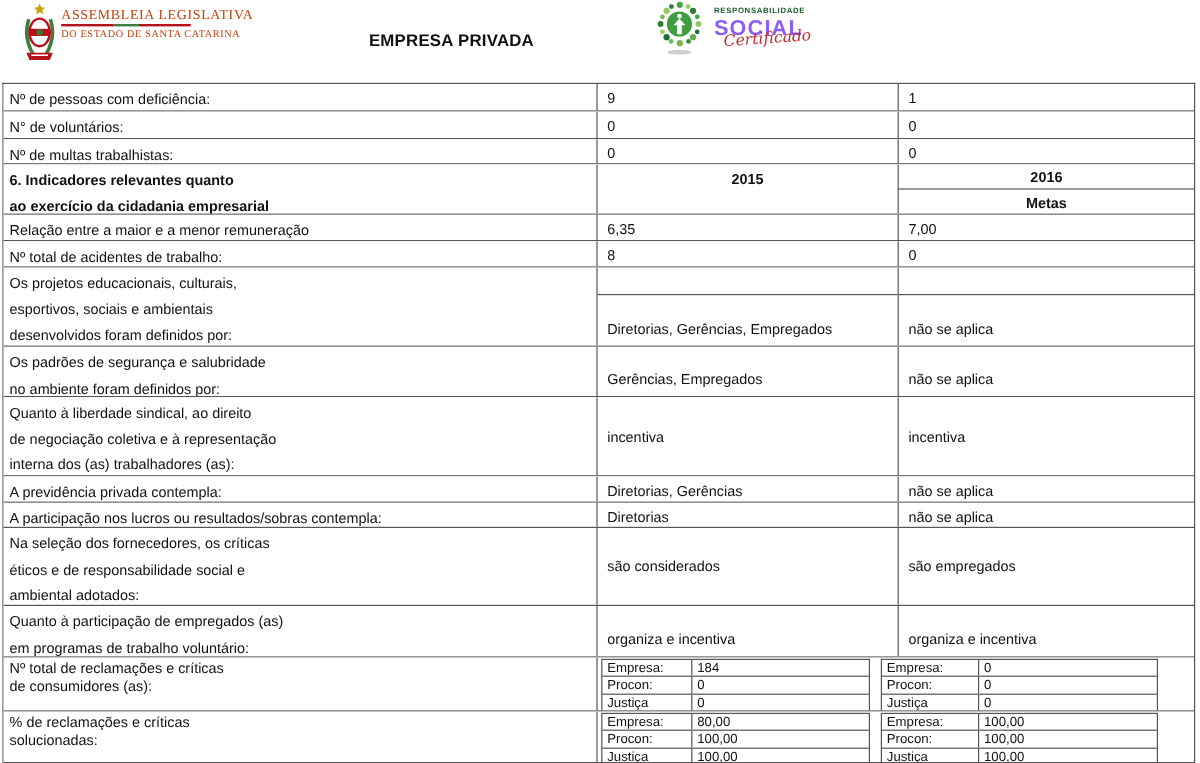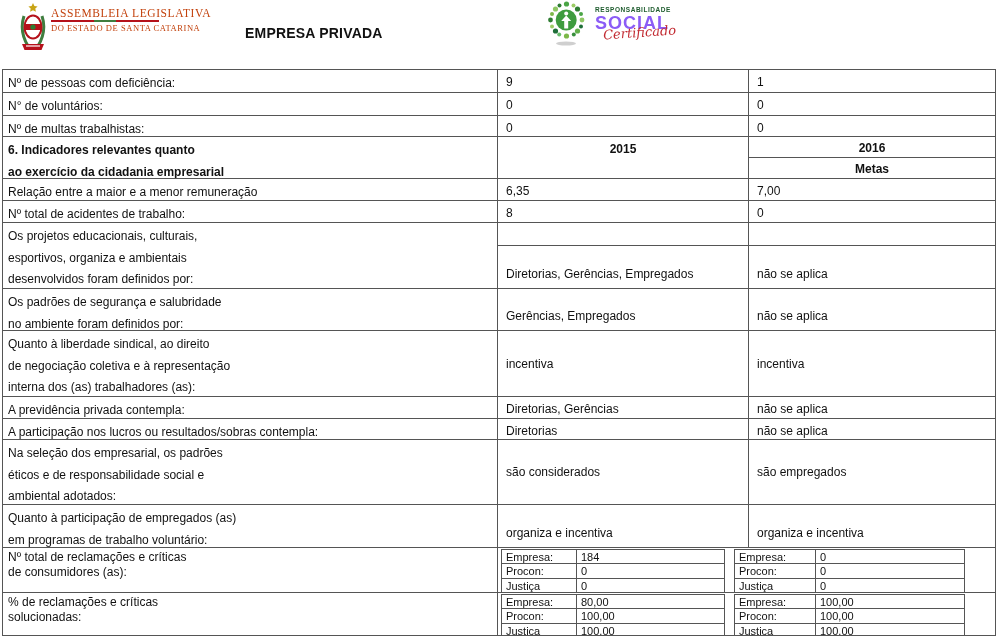--- a/index.html
+++ b/index.html
@@ -13,21 +13,21 @@
 
   
   .alesc{ position:absolute; left:18px; top:2px; display:flex; }
   .alesc-emblem{ width:30px; height:50px; }
   .alesc-text{ margin-left:3px; padding-top:5px; font-family:"Liberation Serif", serif; color:#c2410c; }
   .alesc-l1{ font-size:11.5px; letter-spacing:0.6px; white-space:nowrap; }
   .alesc-rule{ height:2px; margin-top:1px; width:108px;
     background:linear-gradient(90deg,#b5121b 0 40%,#3f7d3f 40% 60%,#b5121b 60% 100%); }
   .alesc-l2{ font-size:8.5px; letter-spacing:0.55px; margin-top:1px; white-space:nowrap; }
 
-  .doc-title{ position:absolute; left:245px; top:25px; width:200px; text-align:left;
+  .doc-title{ position:absolute; left:245px; top:25px; width:200px; text-align:right;
     font-weight:bold; font-size:14px; letter-spacing:0.2px; }
 
   .cert{ position:absolute; left:546px; top:0; display:flex; }
   .cert-text{ margin-left:7px; padding-top:6px; position:relative; width:110px; }
   .cert-l1{ font-size:6.5px; font-weight:bold; letter-spacing:0.55px; color:#1e5c2e; white-space:nowrap; }
   .cert-l2{ font-size:18px; font-weight:bold; letter-spacing:1px; color:#8b5cf6; line-height:16px; margin-top:2px; }
   .cert-l3{ position:absolute; left:8px; top:25px; font-family:"DejaVu Serif", serif;
     font-style:italic; font-size:13px; color:#c22a31; transform:rotate(-4deg); white-space:nowrap; }
 
   
@@ -173,21 +173,21 @@
       <div class="c1">
           <div class="ln">Nº total de acidentes de trabalho:</div>
         </div>
       <div class="c2 val">8</div>
       <div class="c3 val">0</div>
     </div>
 
     <div class="row h66">
       <div class="c1">
           <div class="ln">Os projetos educacionais, culturais,</div>
-          <div class="ln">esportivos, organiza e ambientais</div>
+          <div class="ln">esportivos, sociais e ambientais</div>
           <div class="ln">desenvolvidos foram definidos por:</div>
         </div>
       <div class="c2 stack">
         <div class="s-top-empty"></div>
         <div class="s-bot-val">Diretorias, Gerências, Empregados</div>
       </div>
       <div class="c3 stack">
         <div class="s-top-empty"></div>
         <div class="s-bot-val">não se aplica</div>
       </div>
@@ -223,21 +223,21 @@
     <div class="row h21">
       <div class="c1">
           <div class="ln">A participação nos lucros ou resultados/sobras contempla:</div>
         </div>
       <div class="c2 val">Diretorias</div>
       <div class="c3 val">não se aplica</div>
     </div>
 
     <div class="row h65">
       <div class="c1">
-          <div class="ln">Na seleção dos empresarial, os padrões</div>
+          <div class="ln">Na seleção dos fornecedores, os críticas</div>
           <div class="ln">éticos e de responsabilidade social e</div>
           <div class="ln">ambiental adotados:</div>
         </div>
       <div class="c2 val vc">são considerados</div>
       <div class="c3 val vc">são empregados</div>
     </div>
 
     <div class="row h43">
       <div class="c1">
           <div class="ln">Quanto à participação de empregados (as)</div>

